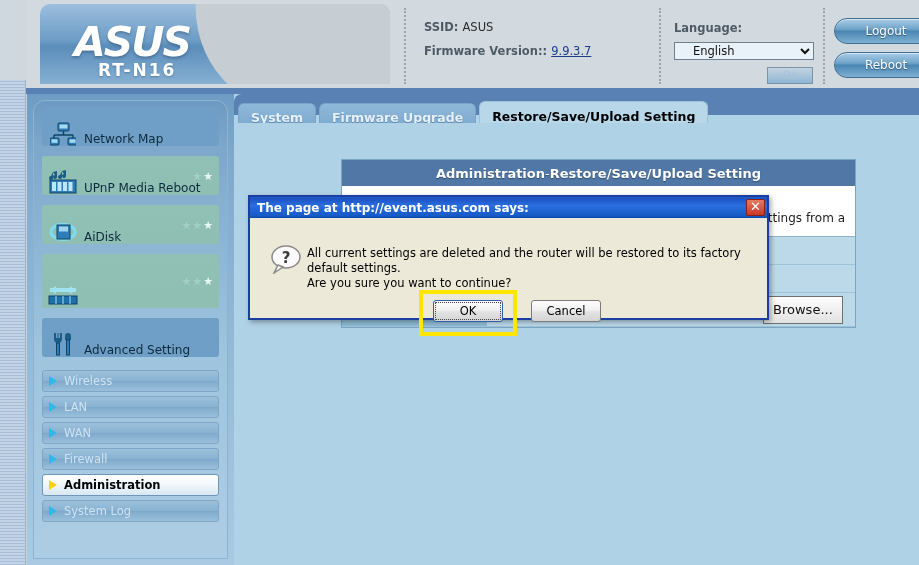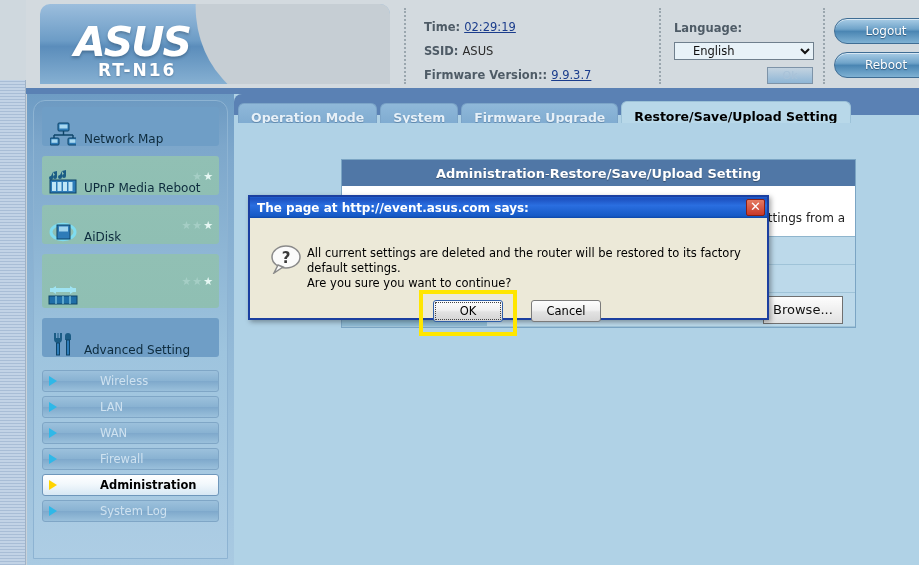--- a/index.html
+++ b/index.html
@@ -151,21 +151,21 @@
     background: linear-gradient(to bottom, #ffffff 0%, #f2f8fc 45%, #d8e8f4 100%);
     border: 1px solid #6f97bb;
   }
   .arrow {
     width: 0; height: 0; margin-right: 7px;
     border-top: 5px solid transparent;
     border-bottom: 5px solid transparent;
     border-left: 8px solid #2fb8e8;
   }
   .sub-item.active .arrow { border-left-color: #ffd400; }
-  .sub-label { font-size: 11.5px; color: #cfe2f0; margin-left: 36px; }
+  .sub-label { font-size: 11.5px; color: #cfe2f0; }
   .sub-item.active .sub-label { color:#000; font-weight:bold; }
 
   
   #main {
     position: absolute; left: 234px; top: 94px; width: 685px; height: 471px;
     background: #b0d2e6;
   }
   #main-top-band {
     position:absolute; left:0; top:0; width: 685px; height: 21px;
     background: #5a81b4;
@@ -299,24 +299,20 @@
     <div id="header-banner">
       <div id="logo-asus">ASUS</div>
       <div id="logo-model">RT-N16</div>
     </div>
 
     <div class="vdots" style="left:378px;"></div>
     <div class="vdots" style="left:633px;"></div>
     <div class="vdots" style="left:797px;"></div>
 
     <div id="hdr-info">
-      <div class="hdr-line">
-        <span>Time:</span>
-        <a class="val" href="#">02:29:19</a>
-      </div>
       <div class="hdr-line">
         <span>SSID:</span>
         <span class="val">ASUS</span>
       </div>
       <div class="hdr-line">
         <span>Firmware Version::</span>
         <a class="val" href="#">9.9.3.7</a>
       </div>
     </div>
 
@@ -460,21 +456,20 @@
         <div class="sub-label">System Log</div>
       </div>
 
     </div>
   </div>
 
   <div id="main">
     <div id="main-top-band"></div>
 
     <div id="tabs">
-      <div class="tab">Operation Mode</div>
       <div class="tab">System</div>
       <div class="tab">Firmware Upgrade</div>
       <div class="tab active">Restore/Save/Upload Setting</div>
     </div>
 
     <div id="content-area">
       <div id="panel">
         <div id="panel-title">
           <span>Administration</span>
             <span class="lite"> - </span>

